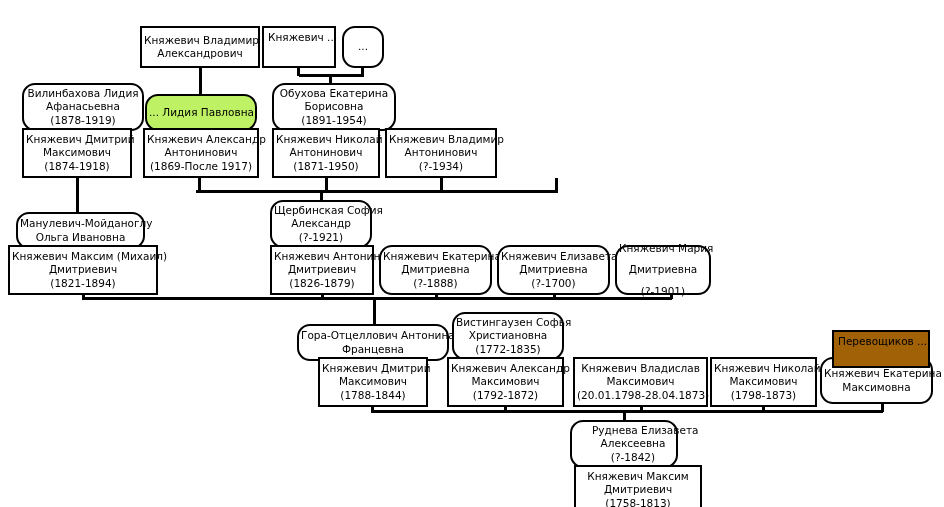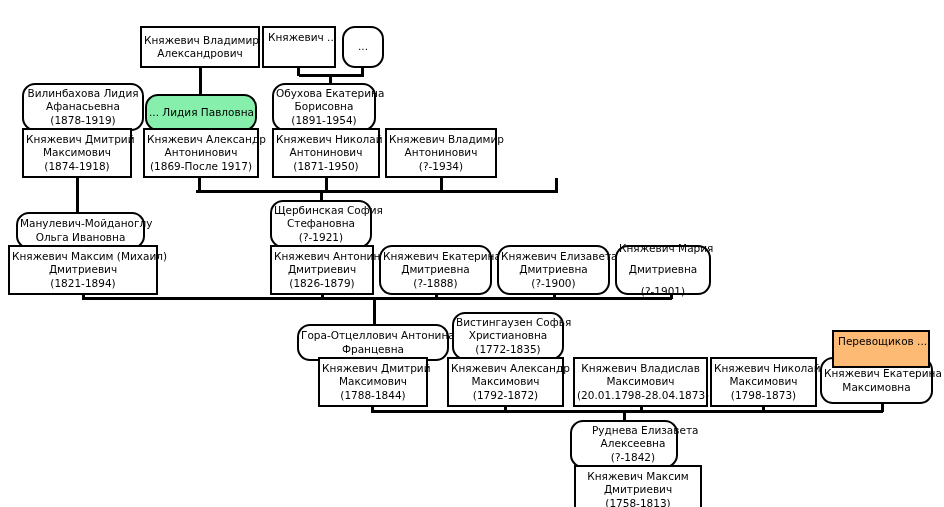--- a/index.html
+++ b/index.html
@@ -92,29 +92,29 @@
     <div class="node spouse" style="left: 22px; top: 63px; width: 122px; height: 48px; border-color: rgb(0, 0, 0); background: rgb(255, 255, 255); color: rgb(0, 0, 0);">
       <span class="ln">Вилинбахова Лидия</span>
       <span class="ln">Афанасьевна</span>
       <span class="ln">(1878-1919)</span>
     </div>
     <div class="node person" style="left: 22px; top: 108px; width: 110px; height: 50px; border-color: rgb(0, 0, 0); background: rgb(255, 255, 255); color: rgb(0, 0, 0);">
       <span class="ln">Княжевич Дмитрий</span>
       <span class="ln">Максимович</span>
       <span class="ln">(1874-1918)</span>
     </div>
-    <div class="node spouse" style="left: 145px; top: 74px; width: 112px; height: 37px; border-color: rgb(0, 0, 0); background: #86efac; color: rgb(0, 0, 0);">
+    <div class="node spouse" style="left: 145px; top: 74px; width: 112px; height: 37px; border-color: rgb(0, 0, 0); background: #bef264; color: rgb(0, 0, 0);">
       <span class="ln">... Лидия Павловна</span>
     </div>
     <div class="node person" style="left: 143px; top: 108px; width: 116px; height: 50px; border-color: rgb(0, 0, 0); background: rgb(255, 255, 255); color: rgb(0, 0, 0);">
       <span class="ln">Княжевич Александр</span>
       <span class="ln">Антонинович</span>
       <span class="ln">(1869-После 1917)</span>
     </div>
-    <div class="node spouse" style="left: 272px; top: 63px; width: 104px; height: 48px; border-color: rgb(0, 0, 0); background: rgb(255, 255, 255); color: rgb(0, 0, 0);">
+    <div class="node spouse" style="left: 272px; top: 63px; width: 124px; height: 48px; border-color: rgb(0, 0, 0); background: rgb(255, 255, 255); color: rgb(0, 0, 0);">
       <span class="ln">Обухова Екатерина</span>
       <span class="ln">Борисовна</span>
       <span class="ln">(1891-1954)</span>
     </div>
     <div class="node person" style="left: 272px; top: 108px; width: 108px; height: 50px; border-color: rgb(0, 0, 0); background: rgb(255, 255, 255); color: rgb(0, 0, 0);">
       <span class="ln">Княжевич Николай</span>
       <span class="ln">Антонинович</span>
       <span class="ln">(1871-1950)</span>
     </div>
     <div class="node person" style="left: 385px; top: 108px; width: 112px; height: 50px; border-color: rgb(0, 0, 0); background: rgb(255, 255, 255); color: rgb(0, 0, 0);">
@@ -126,37 +126,37 @@
       <span class="ln">Манулевич-Мойданоглу</span>
       <span class="ln">Ольга Ивановна</span>
     </div>
     <div class="node person" style="left: 8px; top: 225px; width: 150px; height: 50px; border-color: rgb(0, 0, 0); background: rgb(255, 255, 255); color: rgb(0, 0, 0);">
       <span class="ln">Княжевич Максим (Михаил)</span>
       <span class="ln">Дмитриевич</span>
       <span class="ln">(1821-1894)</span>
     </div>
     <div class="node spouse" style="left: 270px; top: 180px; width: 102px; height: 48px; border-color: rgb(0, 0, 0); background: rgb(255, 255, 255); color: rgb(0, 0, 0);">
       <span class="ln">Щербинская София</span>
-      <span class="ln">Стефановна</span>
+      <span class="ln">Александр</span>
       <span class="ln">(?-1921)</span>
     </div>
     <div class="node person" style="left: 270px; top: 225px; width: 104px; height: 50px; border-color: rgb(0, 0, 0); background: rgb(255, 255, 255); color: rgb(0, 0, 0);">
       <span class="ln">Княжевич Антонин</span>
       <span class="ln">Дмитриевич</span>
       <span class="ln">(1826-1879)</span>
     </div>
     <div class="node spouse" style="left: 379px; top: 225px; width: 113px; height: 50px; border-color: rgb(0, 0, 0); background: rgb(255, 255, 255); color: rgb(0, 0, 0);">
       <span class="ln">Княжевич Екатерина</span>
       <span class="ln">Дмитриевна</span>
       <span class="ln">(?-1888)</span>
     </div>
     <div class="node spouse" style="left: 497px; top: 225px; width: 113px; height: 50px; border-color: rgb(0, 0, 0); background: rgb(255, 255, 255); color: rgb(0, 0, 0);">
       <span class="ln">Княжевич Елизавета</span>
       <span class="ln">Дмитриевна</span>
-      <span class="ln">(?-1900)</span>
+      <span class="ln">(?-1700)</span>
     </div>
     <div class="node spouse" style="left: 615px; top: 225px; width: 96px; height: 50px; border-color: rgb(0, 0, 0); background: rgb(255, 255, 255); color: rgb(0, 0, 0); gap: 8px;">
       <span class="ln">Княжевич Мария</span>
       <span class="ln">Дмитриевна</span>
       <span class="ln">(?-1901)</span>
     </div>
     <div class="node spouse" style="left: 297px; top: 304px; width: 152px; height: 37px; border-color: rgb(0, 0, 0); background: rgb(255, 255, 255); color: rgb(0, 0, 0);">
       <span class="ln">Гора-Отцеллович Антонина</span>
       <span class="ln">Францевна</span>
     </div>
@@ -178,21 +178,21 @@
     <div class="node person" style="left: 573px; top: 337px; width: 135px; height: 50px; border-color: rgb(0, 0, 0); background: rgb(255, 255, 255); color: rgb(0, 0, 0);">
       <span class="ln">Княжевич Владислав</span>
       <span class="ln">Максимович</span>
       <span class="ln">(20.01.1798-28.04.1873)</span>
     </div>
     <div class="node person" style="left: 710px; top: 337px; width: 107px; height: 50px; border-color: rgb(0, 0, 0); background: rgb(255, 255, 255); color: rgb(0, 0, 0);">
       <span class="ln">Княжевич Николай</span>
       <span class="ln">Максимович</span>
       <span class="ln">(1798-1873)</span>
     </div>
-    <div class="node person" style="left: 832px; top: 310px; width: 98px; height: 38px; border-color: rgb(0, 0, 0); background: #fdba74; color: rgb(0, 0, 0); align-items: flex-start; justify-content: flex-start; padding-top: 3px; padding-left: 4px;">
+    <div class="node person" style="left: 832px; top: 310px; width: 98px; height: 38px; border-color: rgb(0, 0, 0); background: #a16207; color: rgb(0, 0, 0); align-items: flex-start; justify-content: flex-start; padding-top: 3px; padding-left: 4px;">
       <span class="ln" style="text-align: left;">Перевощиков ...</span>
     </div>
     <div class="node spouse" style="left: 820px; top: 337px; width: 113px; height: 47px; border-color: rgb(0, 0, 0); background: rgb(255, 255, 255); color: rgb(0, 0, 0);">
       <span class="ln">Княжевич Екатерина</span>
       <span class="ln">Максимовна</span>
     </div>
     <div class="node spouse" style="left: 570px; top: 400px; width: 108px; height: 48px; border-color: rgb(0, 0, 0); background: rgb(255, 255, 255); color: rgb(0, 0, 0); padding-left: 20px;">
       <span class="ln">Руднева Елизавета</span>
       <span class="ln">Алексеевна</span>
       <span class="ln">(?-1842)</span>

